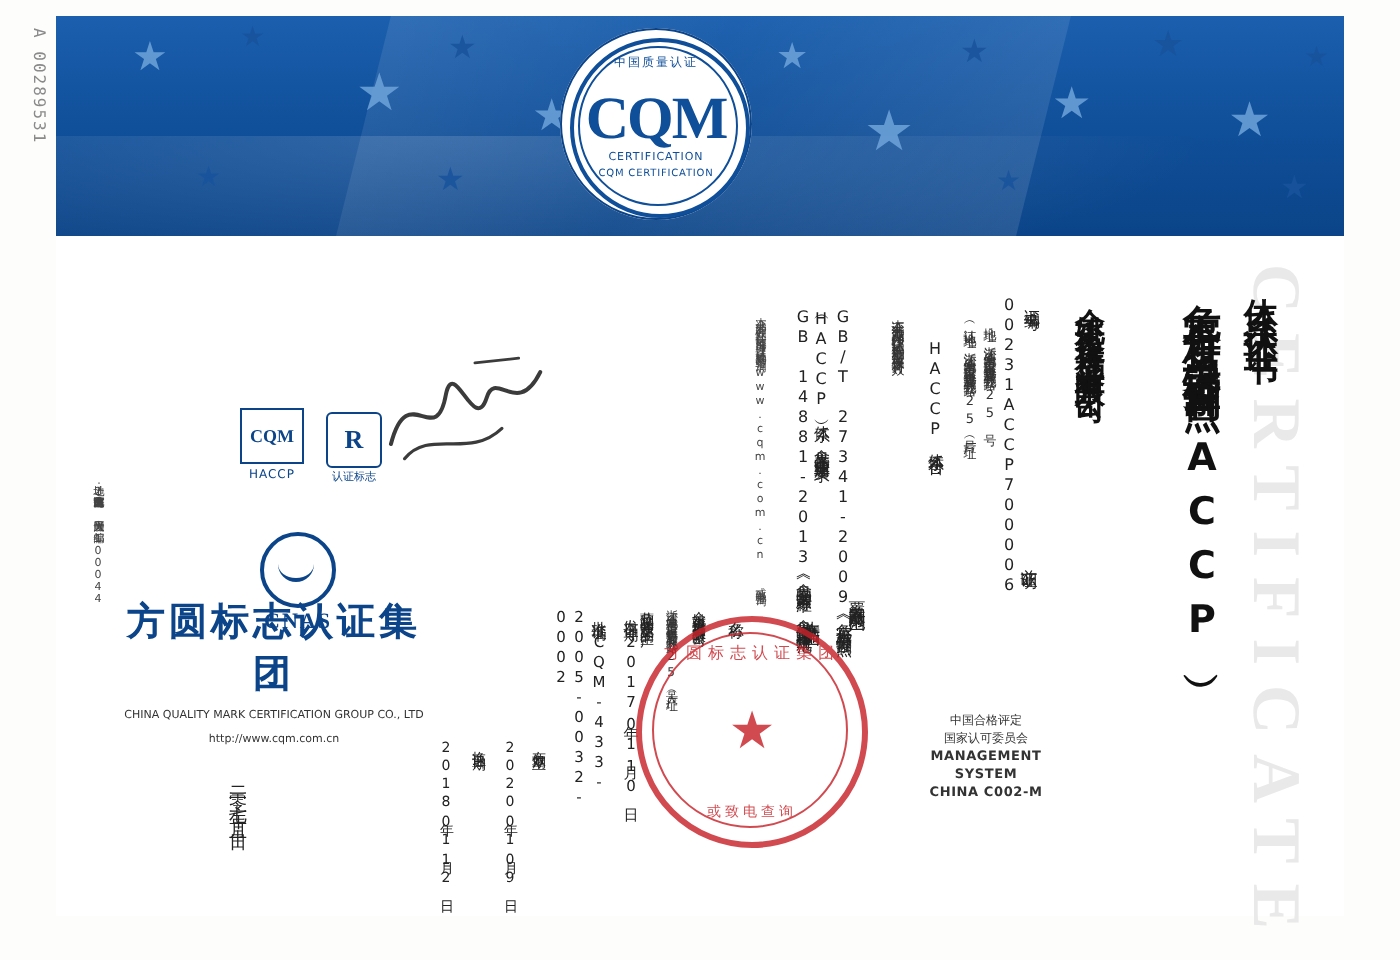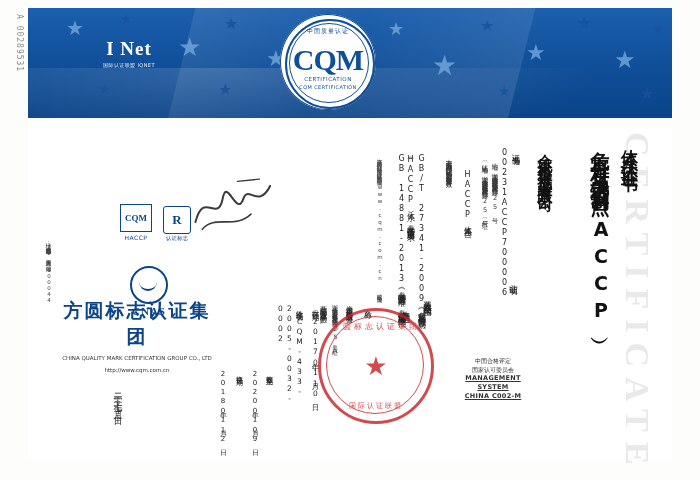--- a/index.html
+++ b/index.html
@@ -496,21 +496,20 @@
     font-size: 6px;
     color: #333;
     line-height: 9px;
     text-align: center;
     width: 70px;
   }
   .cnas-sys .big {
     font-size: 6.5px;
     font-weight: bold;
     letter-spacing: 0.3px;
-    text-decoration: underline;
   }
 
   
   .red-seal {
     position: absolute;
     left: 290px;
     top: 190px;
     width: 110px;
     height: 110px;
     border-radius: 50%;
@@ -573,24 +572,20 @@
         <div class="star dark" style="left: 548px; top: 6px; font-size: 18px;">★</div>
         <div class="star light" style="left: 586px; top: 40px; font-size: 24px;">★</div>
         <div class="star dark" style="left: 624px; top: 14px; font-size: 14px;">★</div>
         <div class="star dark" style="left: 70px; top: 74px; font-size: 14px;">★</div>
         <div class="star dark" style="left: 190px; top: 74px; font-size: 16px;">★</div>
         <div class="star dark" style="left: 300px; top: 86px; font-size: 12px;">★</div>
         <div class="star dark" style="left: 470px; top: 76px; font-size: 14px;">★</div>
         <div class="star dark" style="left: 612px; top: 78px; font-size: 16px;">★</div>
       </div>
 
-    <div class="inet">
-      <div class="bar">I Net</div>
-      <div class="sub">国际认证联盟 IQNET</div>
-    </div>
 
     <div class="cqm-seal">
       <div class="ring"></div>
       <div class="ring2"></div>
       <div class="cqm-cn">中国质量认证</div>
       <div class="cqm-text">CQM</div>
       <div class="cqm-en-top">CERTIFICATION</div>
       <div class="arc-text">CQM CERTIFICATION</div>
     </div>
   </div>
@@ -671,21 +666,21 @@
       <div>中国合格评定</div>
       <div>国家认可委员会</div>
       <div class="big">MANAGEMENT SYSTEM</div>
       <div class="big">CHINA C002-M</div>
     </div>
 
     <div class="red-seal">
       <div class="inner-ring"></div>
       <div class="seal-top">方圆标志认证集团</div>
       <div class="seal-star">★</div>
-      <div class="seal-bottom">国际认证联盟</div>
+      <div class="seal-bottom">或致电查询</div>
     </div>
 
     <div class="org-block">
       <div class="org-cn">方圆标志认证集团</div>
       <div class="org-en">CHINA QUALITY MARK CERTIFICATION GROUP CO., LTD</div>
       <div class="org-en">http://www.cqm.com.cn</div>
     </div>
 
     <div class="org-addr">地址：北京市海淀区首体南路22号国兴大厦 邮编：100044</div>
 

